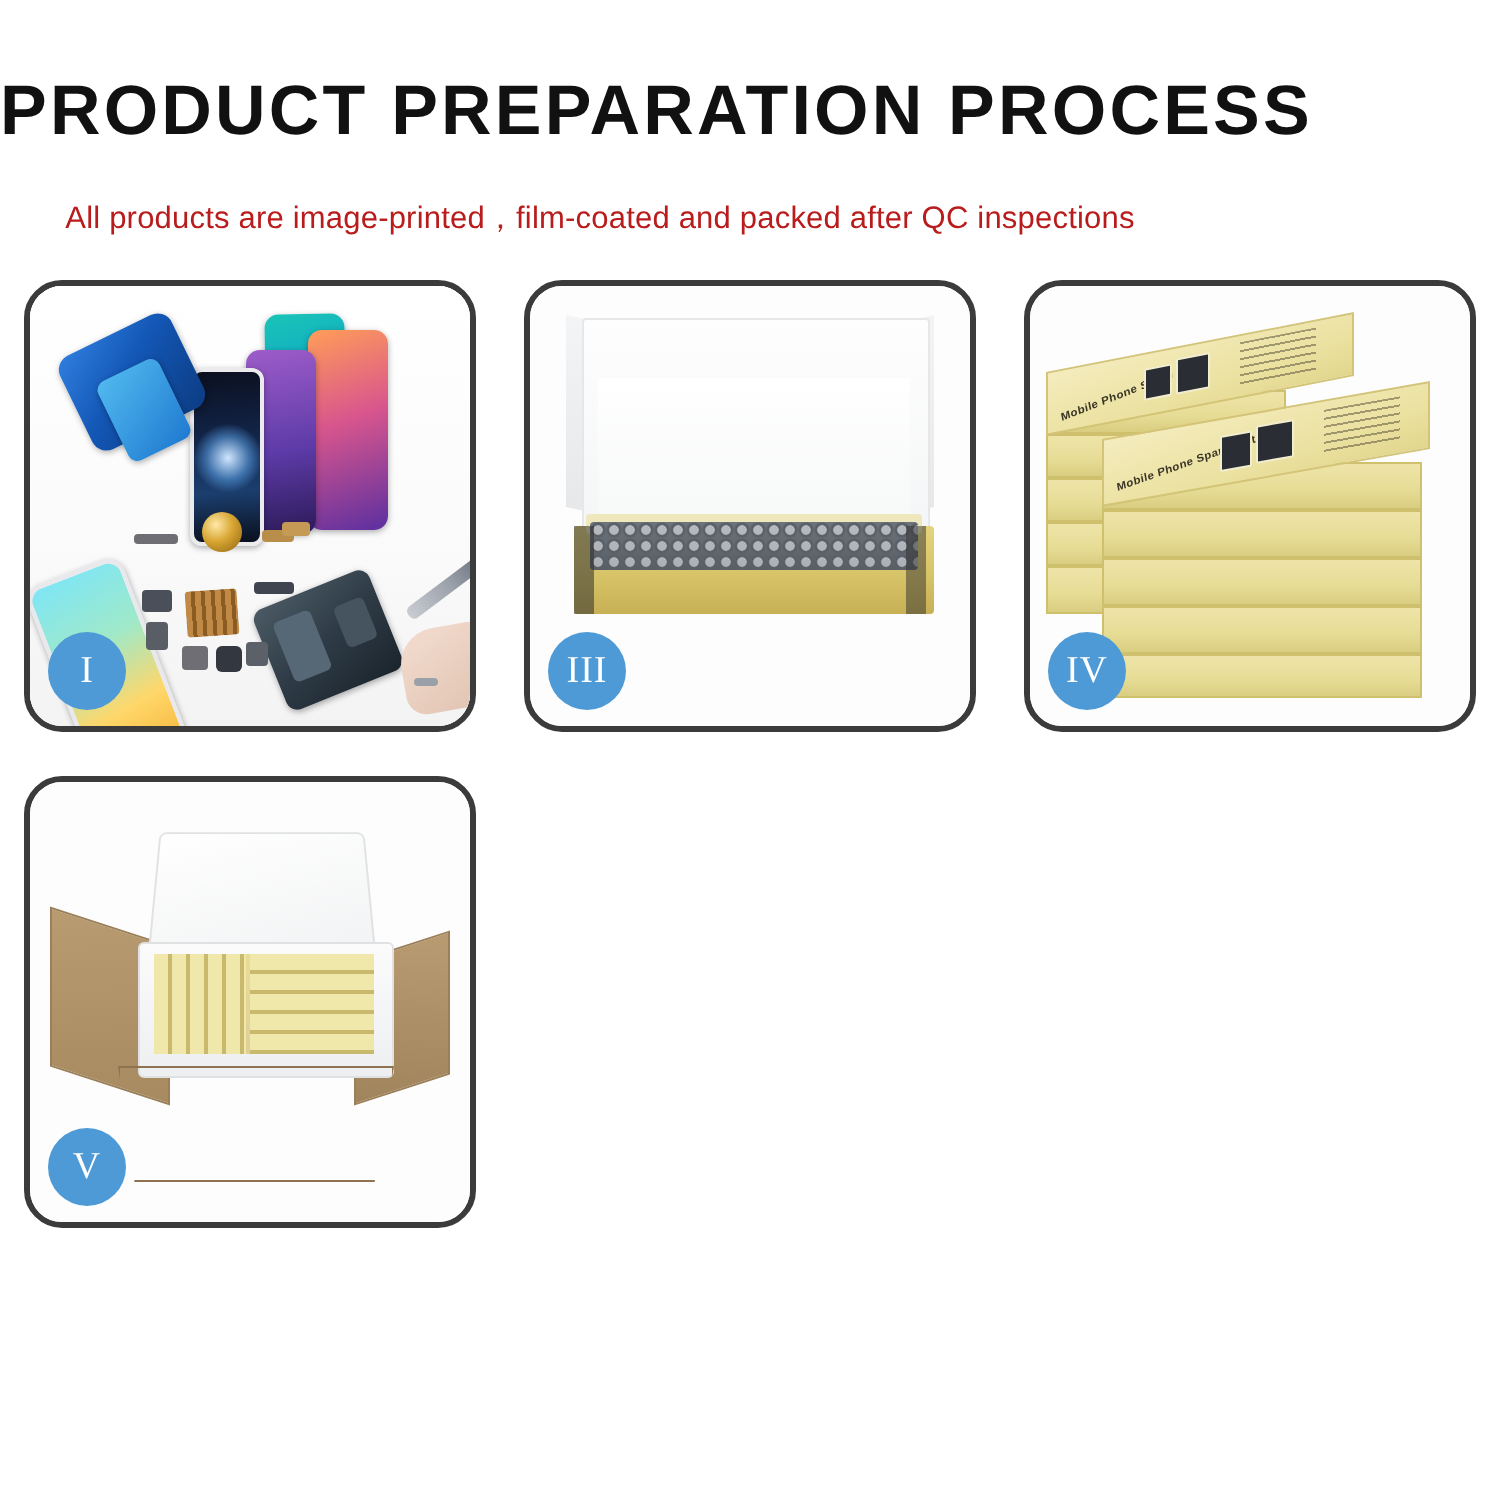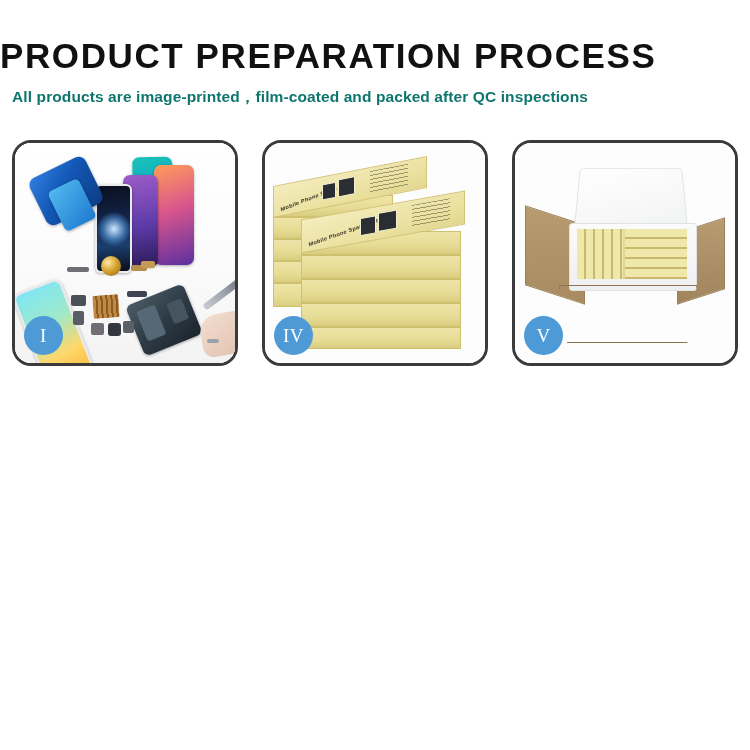--- a/index.html
+++ b/index.html
@@ -25,23 +25,23 @@
   #page-title {
     font-size: 35px;
     font-weight: bold;
     letter-spacing: 1.6px;
     color: #111111;
     line-height: 1.05;
     white-space: nowrap;
   }
   #page-subtitle {
     font-size: 15.5px;
-    font-weight: bold;
-    color: #0f766e;
-    margin-top: 12px;
+    font-weight: normal;
+    color: #b91c1c;
+    margin-top: 24px;
     letter-spacing: 0.1px;
     white-space: nowrap;
   }
 
   
   #steps-grid {
     position: absolute;
     left: 12px;
     top: 140px;
     width: 726px;
@@ -335,20 +335,34 @@
       <div class="part" style="left:108px; top:178px; width:11px; height:12px; background:#5b6069;"></div>
       <div class="part" style="left:126px; top:118px; width:14px; height:7px; background:#c49a55;"></div>
       <div class="tool"></div>
       <div class="hand"></div>
       <div class="part" style="left:192px; top:196px; width:12px; height:4px; background:#9aa0a8;"></div>
     </div>
     <div class="step-badge">I</div>
   </div>
 
 
+  <div class="step-panel">
+    <div class="panel-stage">
+      <div class="p3-lidflapL"></div>
+      <div class="p3-lidflapR"></div>
+      <div class="p3-lid"></div>
+      <div class="p3-foamback"></div>
+      <div class="p3-tray"></div>
+      <div class="p3-trayin"></div>
+      <div class="p3-bubbles"></div>
+      <div class="p3-edgeL"></div>
+      <div class="p3-edgeR"></div>
+    </div>
+    <div class="step-badge">III</div>
+  </div>
 
   <div class="step-panel">
     <div class="panel-stage">
 
       <div class="stackbox" style="left:8px; top:52px; width:118px; height:20px;"></div>
       <div class="stackbox" style="left:8px; top:74px; width:118px; height:20px;"></div>
       <div class="stackbox" style="left:8px; top:96px; width:118px; height:20px;"></div>
       <div class="stackbox" style="left:8px; top:118px; width:118px; height:20px;"></div>
       <div class="stackbox" style="left:8px; top:140px; width:118px; height:22px;"></div>
 

